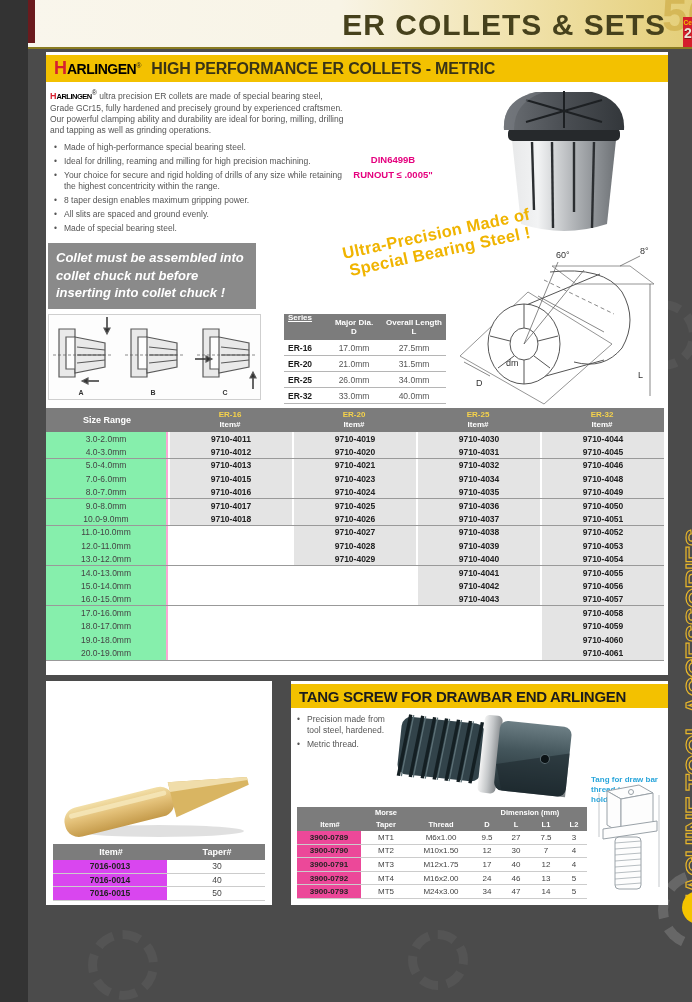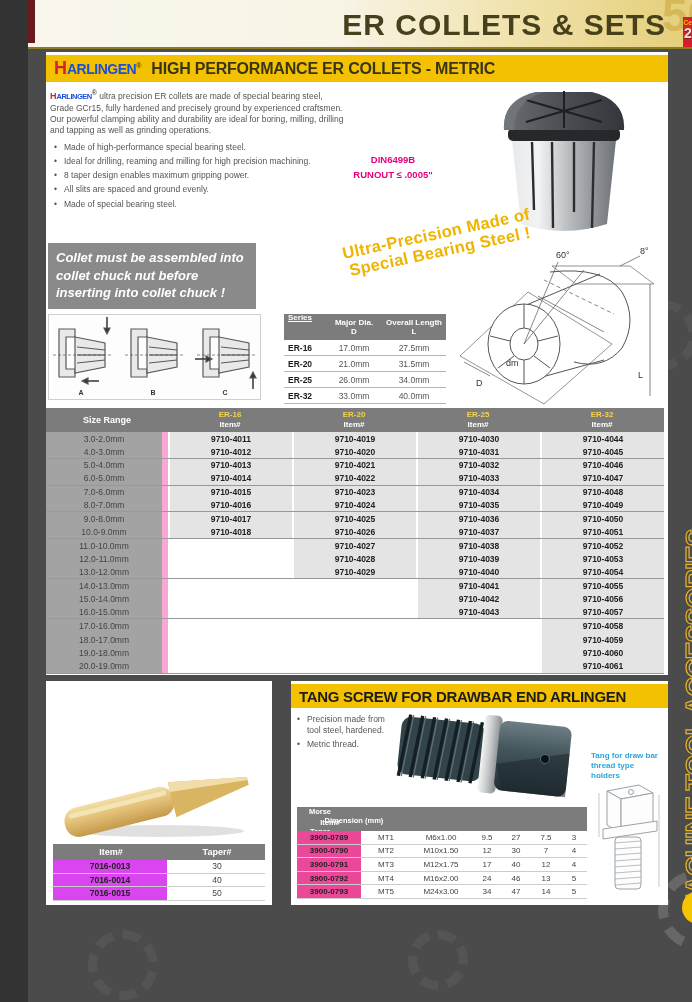--- a/index.html
+++ b/index.html
@@ -23,21 +23,21 @@
   .celebrate-badge .c2 { font-size:14px; font-weight:bold; color:#e8e4d8; letter-spacing:1px;
     display:block; line-height:14px; text-shadow:0 1px 0 #8e1118; }
   
   .gear { position:absolute; border-radius:50%; border:9px dashed rgba(255,255,255,0.05); }
   .gear-solid { position:absolute; border-radius:50%; border:10px dashed rgba(255,255,255,0.16); }
   
   .panel { position:absolute; background:#fff; }
   .yellow-bar { position:absolute; background:#f3c100; display:flex; align-items:center; padding-left:8px; }
   .brand { white-space:nowrap; }
   .brand .bh { color:#d6202f; font-weight:bold; font-size:18px; }
-  .brand .br { color:#1d4ed8; font-weight:bold; font-size:14px; letter-spacing:-0.5px; }
+  .brand .br { color:#000000; font-weight:bold; font-size:14px; letter-spacing:-0.5px; }
   .brand sup { font-size:7px; color:#1d1d1d; }
   .bar-title { font-size:16px; font-weight:bold; color:#3a3416; margin-left:10px; letter-spacing:-0.2px; white-space:nowrap; }
   
   .intro { position:absolute; left:4px; top:36px; width:294px; font-size:8.5px; line-height:1.3; color:#555; }
   .intro .brand .bh { font-size:9px; }
   .intro .brand .br { font-size:7.5px; }
   .bullets { position:absolute; left:8px; top:90px; width:296px; }
   .bullet { position:relative; padding-left:10px; font-size:8.5px; line-height:1.25; color:#555; margin-bottom:3.5px; }
   .bullet::before { content:"•"; position:absolute; left:0; top:0; color:#555; }
   
@@ -63,37 +63,37 @@
   .ser-row .ser-c:nth-child(3){ width:64px; }
   
   .size-table { position:absolute; left:0px; top:356px; width:618px; border-bottom:1px solid #999; }
   .size-head { display:flex; background:#7c7c7c; height:24px; color:#fff; font-weight:bold; }
   .size-head .sh-range { width:122px; display:flex; align-items:center; justify-content:center; font-size:9px; }
   .size-head .sh-col { width:124px; display:flex; flex-direction:column; align-items:center; justify-content:center; line-height:1.2; font-size:8px; }
   .size-head .sh-col .er { color:#f5d24b; }
   .size-row { display:flex; height:13.4px; }
   .size-row.group-end { border-bottom:1px solid #999; }
   .size-cell { display:flex; align-items:center; justify-content:center; }
-  .size-cell.range { width:122px; font-size:8.5px; color:#444; border-right:6px solid #f9a8d4; background:#a3a3a3; }
+  .size-cell.range { width:122px; font-size:8.5px; color:#444; border-right:2px solid #f9a8d4; background:#86efac; }
   .size-cell.item { width:124px; font-size:8.5px; font-weight:bold; color:#222; background:#e4e4e4; border-left:2px solid #fff; }
   .size-cell.item.empty { background:#fff; border-left:none; }
   
   .sec-title { font-size:15px; font-weight:bold; color:#1c1c1c; letter-spacing:-0.3px; white-space:nowrap; }
   .wiper-table { position:absolute; left:7px; top:163px; width:212px; }
   .wt-head { display:flex; background:#7c7c7c; height:16px; color:#fff; font-weight:bold; font-size:9px; }
   .wt-head > div { display:flex; align-items:center; justify-content:center; }
   .wt-row { display:flex; height:13.5px; border-bottom:1px solid #ccc; }
   .wt-row > div { display:flex; align-items:center; justify-content:center; font-size:8.5px; }
   .wt-c1 { width:116px; } .wt-c2 { width:96px; }
   .wt-row .wt-c1 { background:#d946ef; font-weight:bold; color:#222; border-right:2px solid #fff; }
   .wt-row .wt-c2 { color:#444; }
-  .tang-note { position:absolute; left:300px; top:70px; width:72px; color:#2aa6db;
+  .tang-note { position:absolute; left:300px; top:94px; width:72px; color:#2aa6db;
     font-weight:bold; font-size:8px; line-height:1.25; }
   .tang-table { position:absolute; left:6px; top:126px; width:290px; }
-  .tg-h1, .tg-h2 { display:flex; background:#7c7c7c; color:#fff; font-weight:bold; font-size:7.5px;flex-direction:column; }
+  .tg-h1, .tg-h2 { display:flex; background:#7c7c7c; color:#fff; font-weight:bold; font-size:7.5px; }
   .tg-h1 { height:11px; } .tg-h2 { height:13px; }
   .tg-h1 > div, .tg-h2 > div { display:flex; align-items:center; justify-content:center; }
   .tg-row { display:flex; height:13.6px; border-bottom:1px solid #ccc; }
   .tg-row > div { display:flex; align-items:center; justify-content:center; font-size:8px; color:#444; }
   .tc1{width:66px}.tc2{width:46px}.tc3{width:64px}.tc4{width:28px}.tc5{width:30px}.tc6{width:30px}.tc7{width:26px}
   .tg-row .tc1 { background:#ec4899; font-weight:bold; color:#222; border-right:2px solid #fff; }
   
   .sidebar-label { position:absolute; left:645px; top:368px; width:47px; height:548px;
     writing-mode:vertical-rl; transform:rotate(180deg);
     font-size:27px; font-weight:bold; letter-spacing:-1px; white-space:nowrap;
@@ -134,20 +134,21 @@
     <div class="yellow-bar" style="left:0;top:3px;width:622px;height:27px;">
       <span class="brand"><span class="bh">H</span><span class="br">ARLINGEN</span><sup>®</sup></span>
       <span class="bar-title">HIGH PERFORMANCE ER COLLETS - METRIC</span>
     </div>
 
     <div class="intro"><span class="brand"><span class="bh">H</span><span class="br">ARLINGEN</span><sup>®</sup></span><span> ultra precision ER collets are made of special bearing steel, Grade GCr15, fully hardened and precisely ground by experienced craftsmen. Our powerful clamping ability and durability are ideal for boring, milling, drilling and tapping as well as grinding operations.</span></div>
 
     <div class="bullets">
       <div class="bullet">Made of high-performance special bearing steel.</div>
       <div class="bullet">Ideal for drilling, reaming and milling for high precision machining.</div>
+      <div class="bullet">Your choice for secure and rigid holding of drills of any size while retaining the highest concentricity within the range.</div>
       <div class="bullet">8 taper design enables maximum gripping power.</div>
       <div class="bullet">All slits are spaced and ground evenly.</div>
       <div class="bullet">Made of special bearing steel.</div>
     </div>
 
     <div style="position:absolute;left:428px;top:30px;width:180px;height:160px;">
       <svg width="180" height="160" viewBox="0 0 180 160">
         <defs>
           <linearGradient id="bodyg" x1="0" y1="0" x2="1" y2="0">
             <stop offset="0" stop-color="#e8e9ea"></stop>
@@ -345,27 +346,20 @@
             <div class="size-cell item">9710-4020</div>
             <div class="size-cell item">9710-4031</div>
             <div class="size-cell item">9710-4045</div>
           </div>
           <div class="size-row">
             <div class="size-cell range">5.0-4.0mm</div>
             <div class="size-cell item">9710-4013</div>
             <div class="size-cell item">9710-4021</div>
             <div class="size-cell item">9710-4032</div>
             <div class="size-cell item">9710-4046</div>
-          </div>
-          <div class="size-row group-end">
-            <div class="size-cell range">6.0-5.0mm</div>
-            <div class="size-cell item">9710-4014</div>
-            <div class="size-cell item">9710-4022</div>
-            <div class="size-cell item">9710-4033</div>
-            <div class="size-cell item">9710-4047</div>
           </div>
           <div class="size-row">
             <div class="size-cell range">7.0-6.0mm</div>
             <div class="size-cell item">9710-4015</div>
             <div class="size-cell item">9710-4023</div>
             <div class="size-cell item">9710-4034</div>
             <div class="size-cell item">9710-4048</div>
           </div>
           <div class="size-row group-end">
             <div class="size-cell range">8.0-7.0mm</div>

